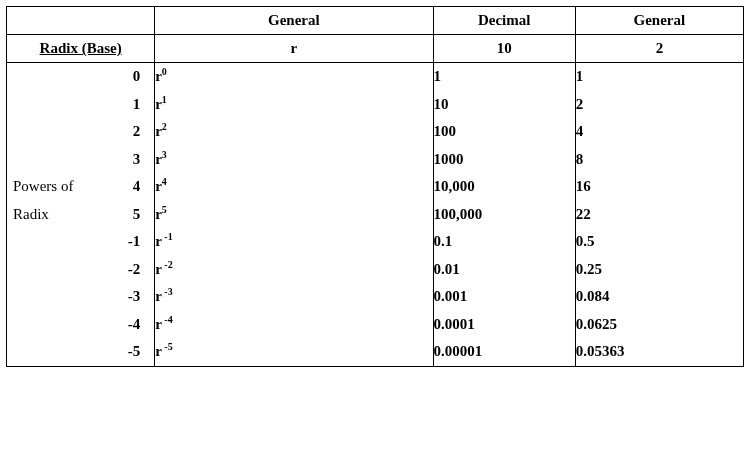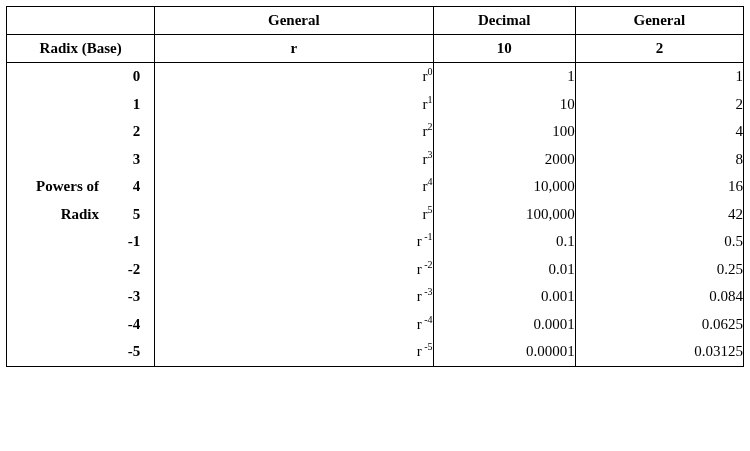--- a/index.html
+++ b/index.html
@@ -40,58 +40,59 @@
   
   col.c-label { width: 148px; }
   col.c-gen   { width: 278px; }
   col.c-dec   { width: 142px; }
   col.c-bin   { width: 168px; }
 
   .hdr-blank { }
   td.label-left {
     text-align: left;
     padding-left: 6px;
+    text-decoration: underline;
   }
   
   .powers-cell {
     padding: 0;
     vertical-align: top;
   }
   .powers-inner {
     position: relative;
     height: 100%;
   }
   .powers-row {
     height: 27.5px;
     line-height: 27.5px;
     display: flex;
     align-items: center;
   }
   .powers-text {
     width: 96px;
-    text-align: right;
+    text-align: left;
     padding-left: 6px;
-    font-weight: bold;
+    font-weight: normal;
     white-space: nowrap;
   }
   .powers-exp {
     width: 46px;
     text-align: right;
     padding-right: 14px;
     font-weight: bold;
   }
   .val-cell {
     padding: 0;
     vertical-align: top;
   }
   .val-row {
     height: 27.5px;
     line-height: 27.5px;
-    text-align: right;
-    font-weight: normal;
+    text-align: left;
+    font-weight: bold;
   }
   sup {
     font-size: 10px;
     vertical-align: super;
     line-height: 0;
   }
   .gen-sym { font-style: normal; }
 </style>
 </head>
 <body>
@@ -181,41 +182,41 @@
               <div class="val-row"><span class="gen-sym">r</span><sup> -3</sup></div>
               <div class="val-row"><span class="gen-sym">r</span><sup> -4</sup></div>
               <div class="val-row"><span class="gen-sym">r</span><sup> -5</sup></div>
             </div>
         </td>
         <td class="val-cell">
           <div id="powers-decimal-list">
               <div class="val-row">1</div>
               <div class="val-row">10</div>
               <div class="val-row">100</div>
-              <div class="val-row">2000</div>
+              <div class="val-row">1000</div>
               <div class="val-row">10,000</div>
               <div class="val-row">100,000</div>
               <div class="val-row">0.1</div>
               <div class="val-row">0.01</div>
               <div class="val-row">0.001</div>
               <div class="val-row">0.0001</div>
               <div class="val-row">0.00001</div>
             </div>
         </td>
         <td class="val-cell">
           <div id="powers-binary-list">
               <div class="val-row">1</div>
               <div class="val-row">2</div>
               <div class="val-row">4</div>
               <div class="val-row">8</div>
               <div class="val-row">16</div>
-              <div class="val-row">42</div>
+              <div class="val-row">22</div>
               <div class="val-row">0.5</div>
               <div class="val-row">0.25</div>
               <div class="val-row">0.084</div>
               <div class="val-row">0.0625</div>
-              <div class="val-row">0.03125</div>
+              <div class="val-row">0.05363</div>
             </div>
         </td>
       </tr>
     </tbody>
   </table>
 </div>
 
 </body></html>

